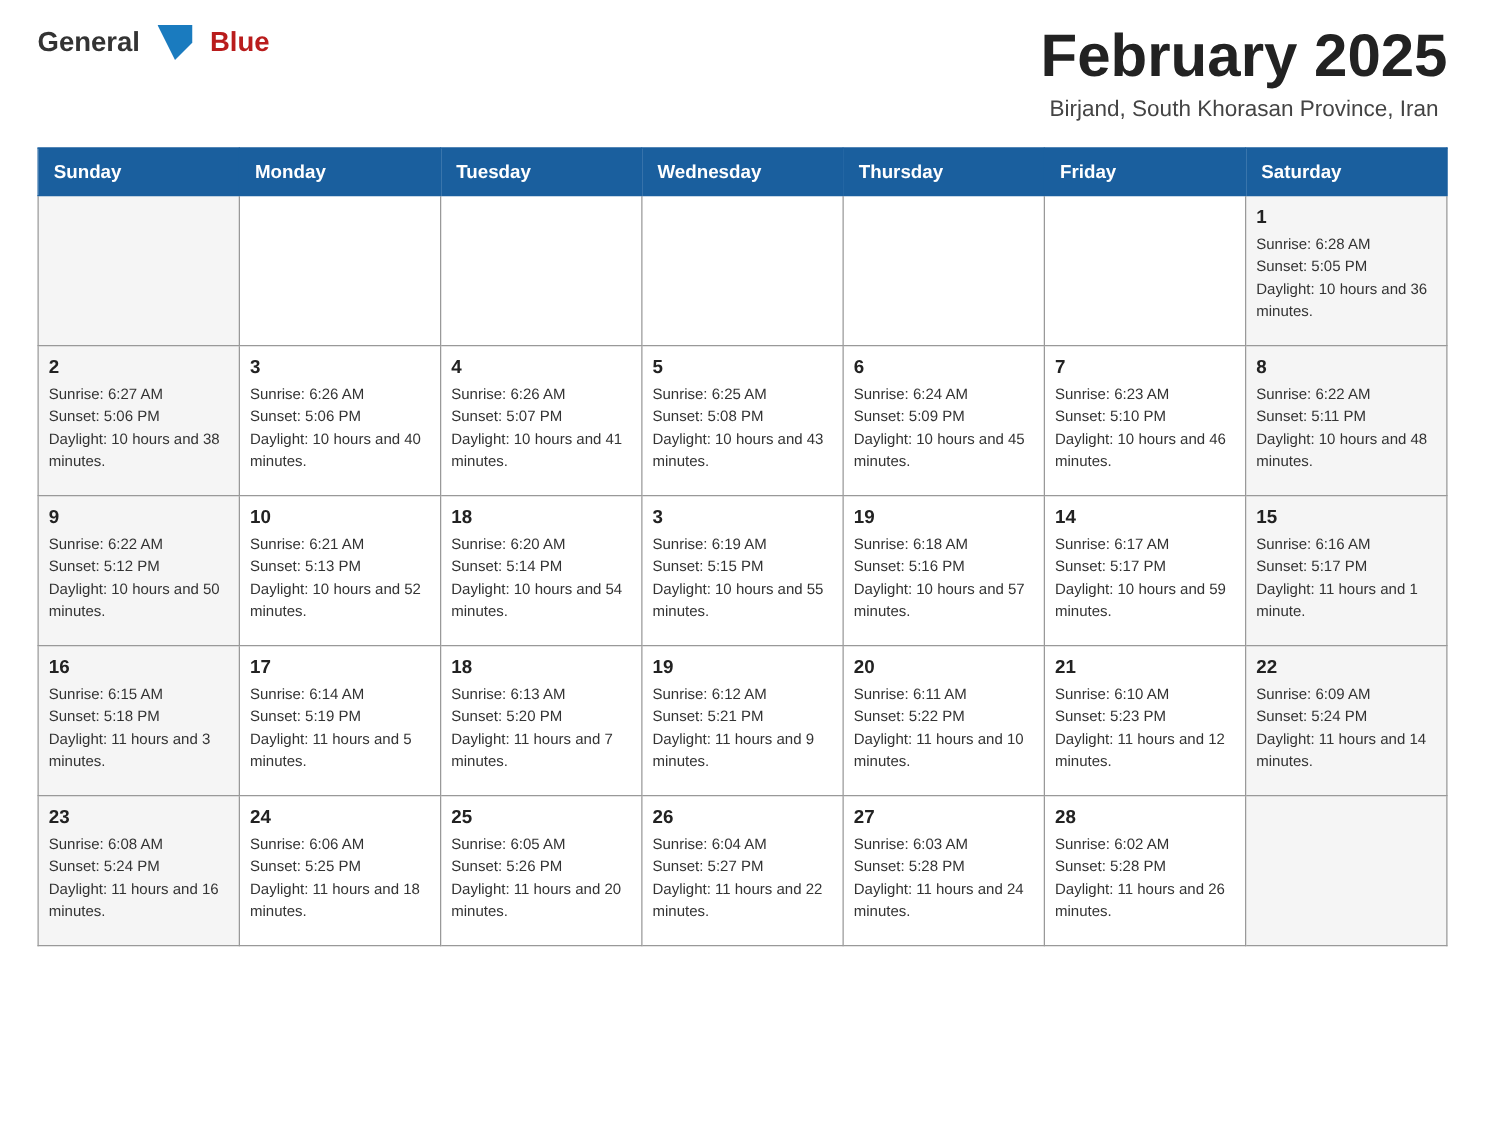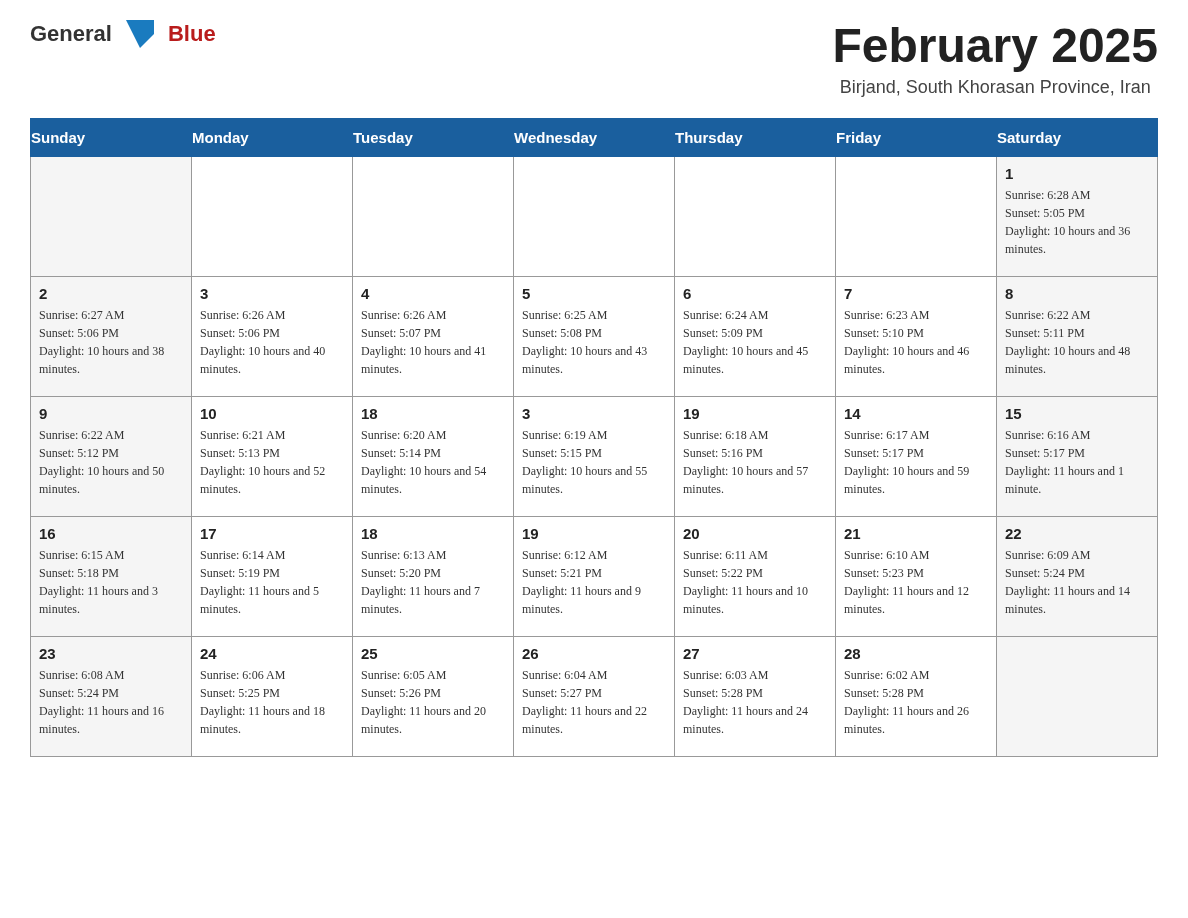--- a/index.html
+++ b/index.html
@@ -50,21 +50,21 @@
       margin-top: 4px;
     }
     .calendar-table {
       width: 100%;
       border-collapse: collapse;
       table-layout: fixed;
     }
     .calendar-table thead tr th {
       background-color: #1a5f9e;
       color: #fff;
-      padding: 10px 0;
+      padding: 10px 12px;
       text-align: left;
       font-size: 15px;
       font-weight: bold;
       border: 1px solid #1a5f9e;
     }
     .calendar-table tbody tr td {
       vertical-align: top;
       padding: 8px 8px 10px 8px;
       border: 1px solid #999;
       font-size: 12.5px;
@@ -75,21 +75,20 @@
       font-size: 15px;
       font-weight: bold;
       color: #222;
       display: block;
       margin-bottom: 4px;
     }
     .day-info {
       font-size: 12px;
       color: #333;
       line-height: 1.5;
-      font-family: Liberation Serif, serif;
     }
     .empty-cell {
       background: #f9f9f9;
     }
     tbody tr:nth-child(odd) td {
       background: #fff;
     }
     tbody tr td:last-child {
       background: #f5f5f5;
     }

